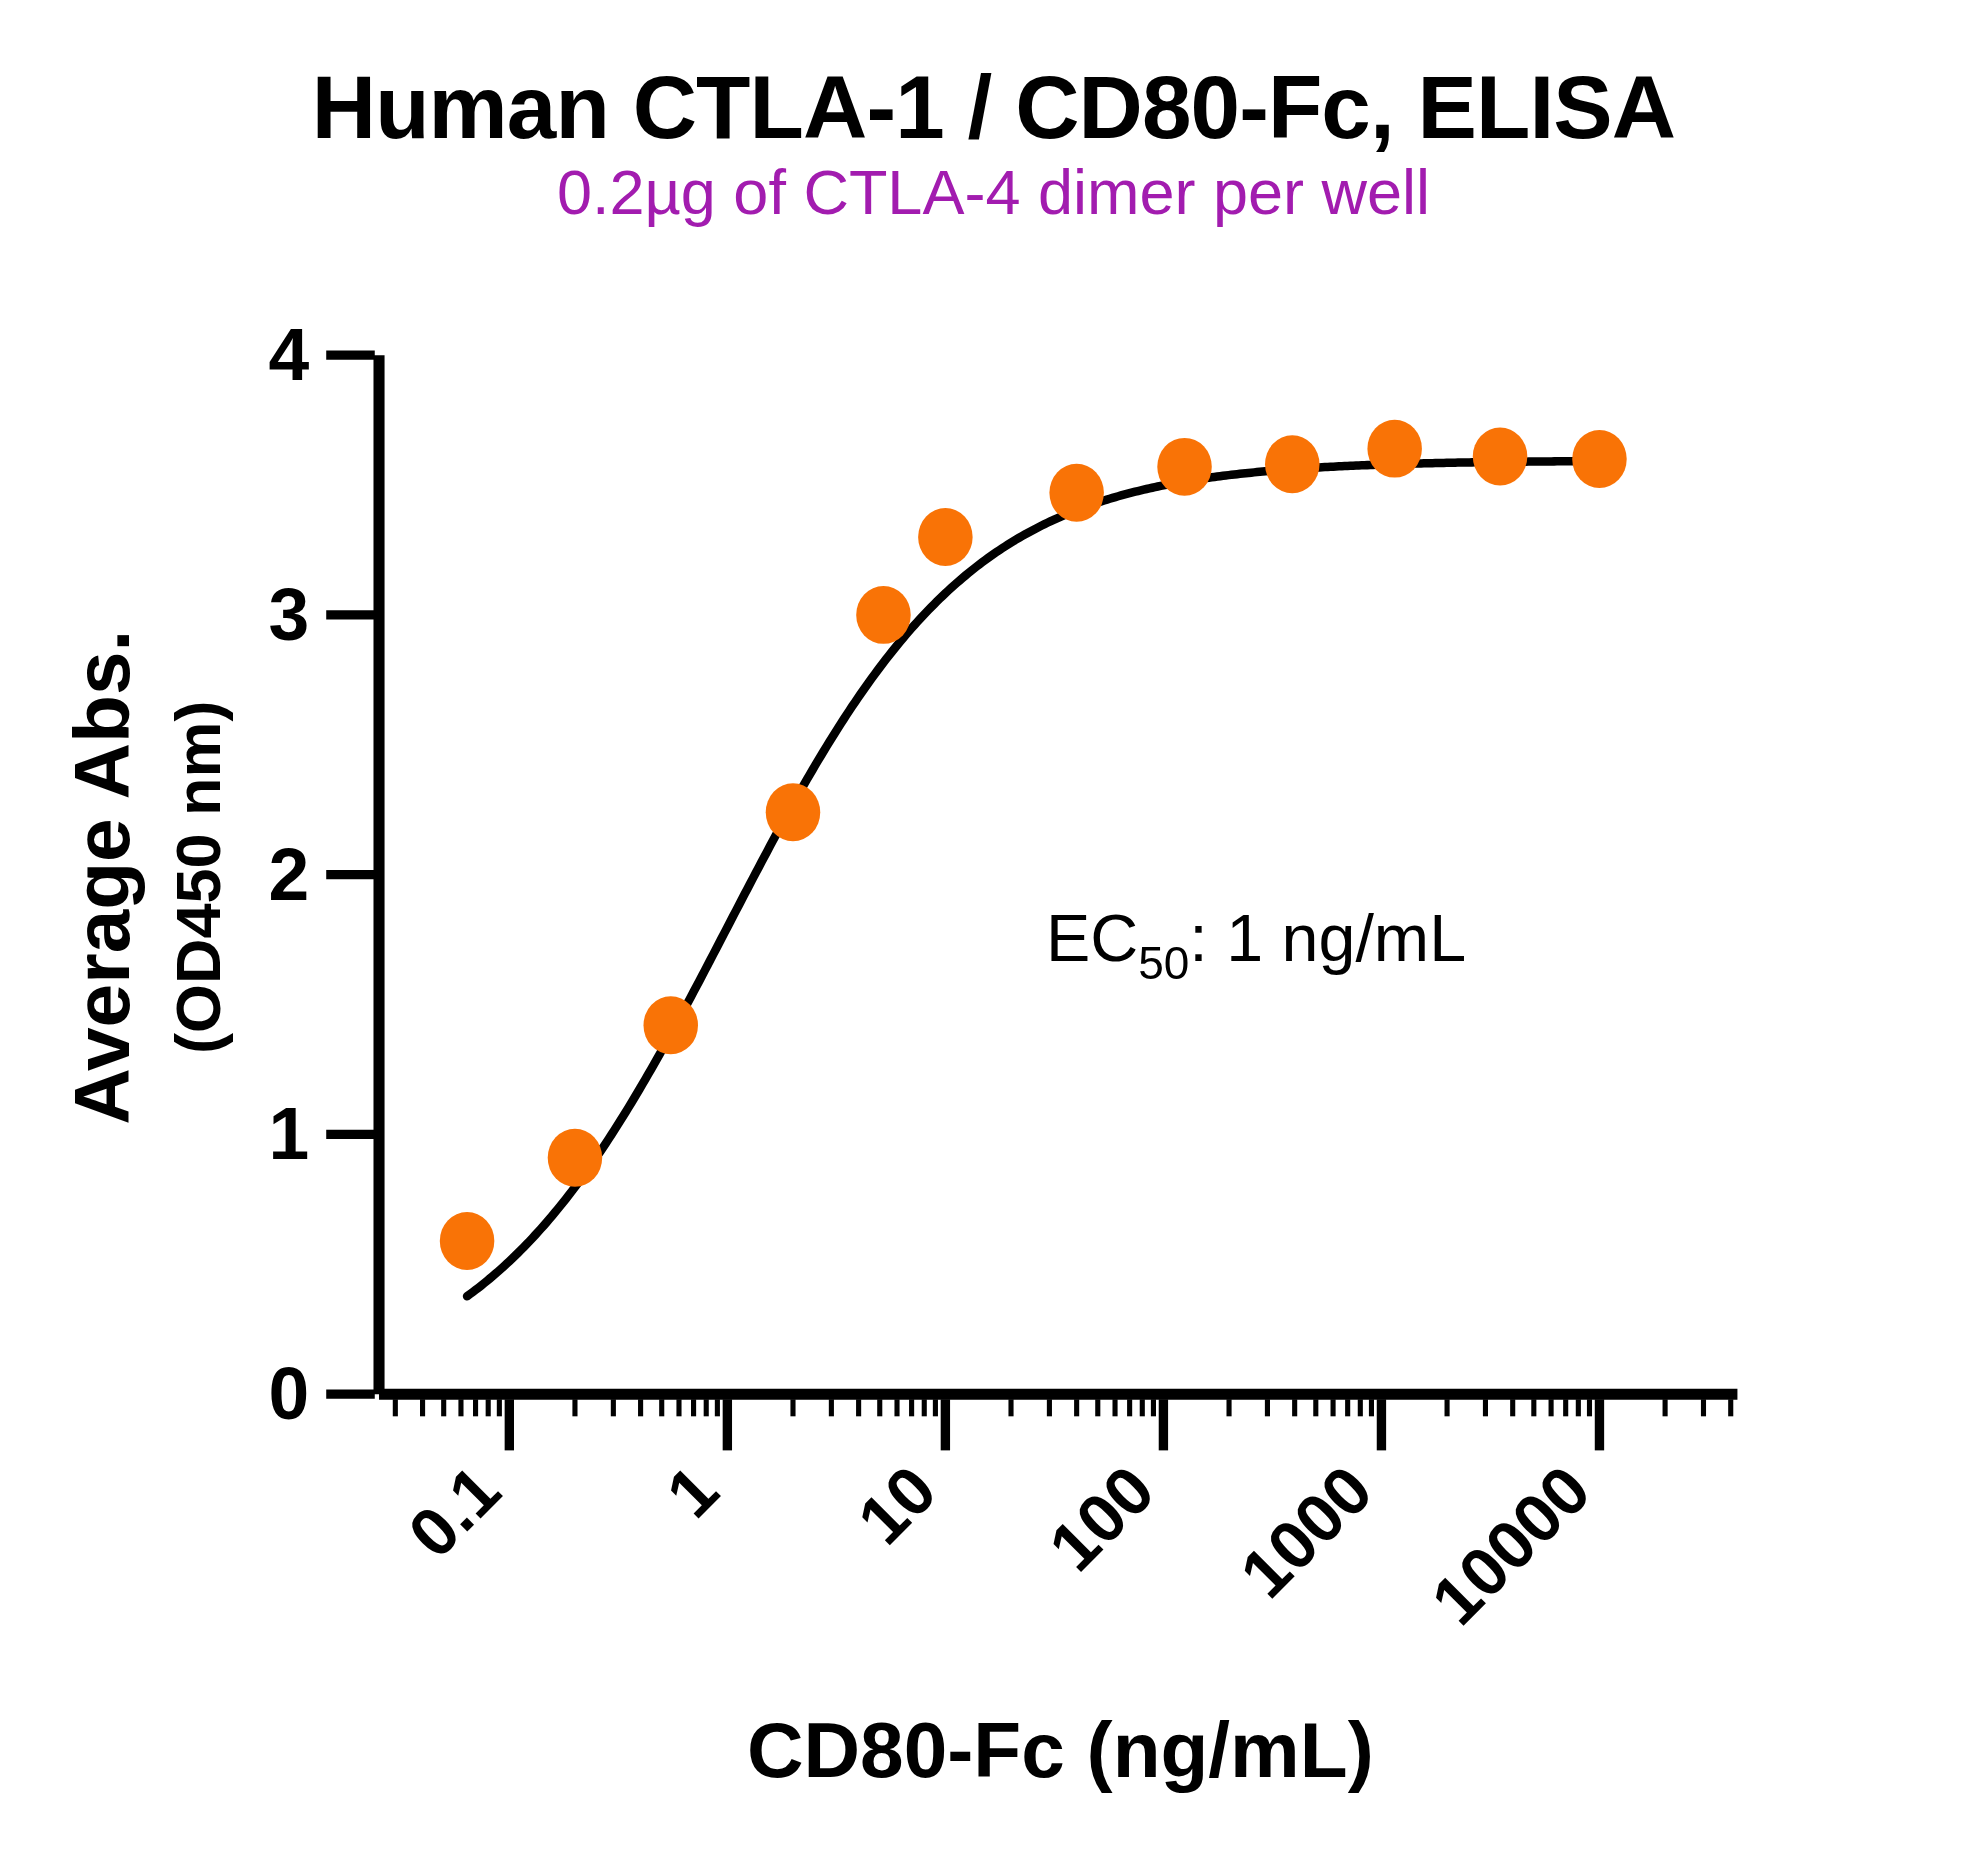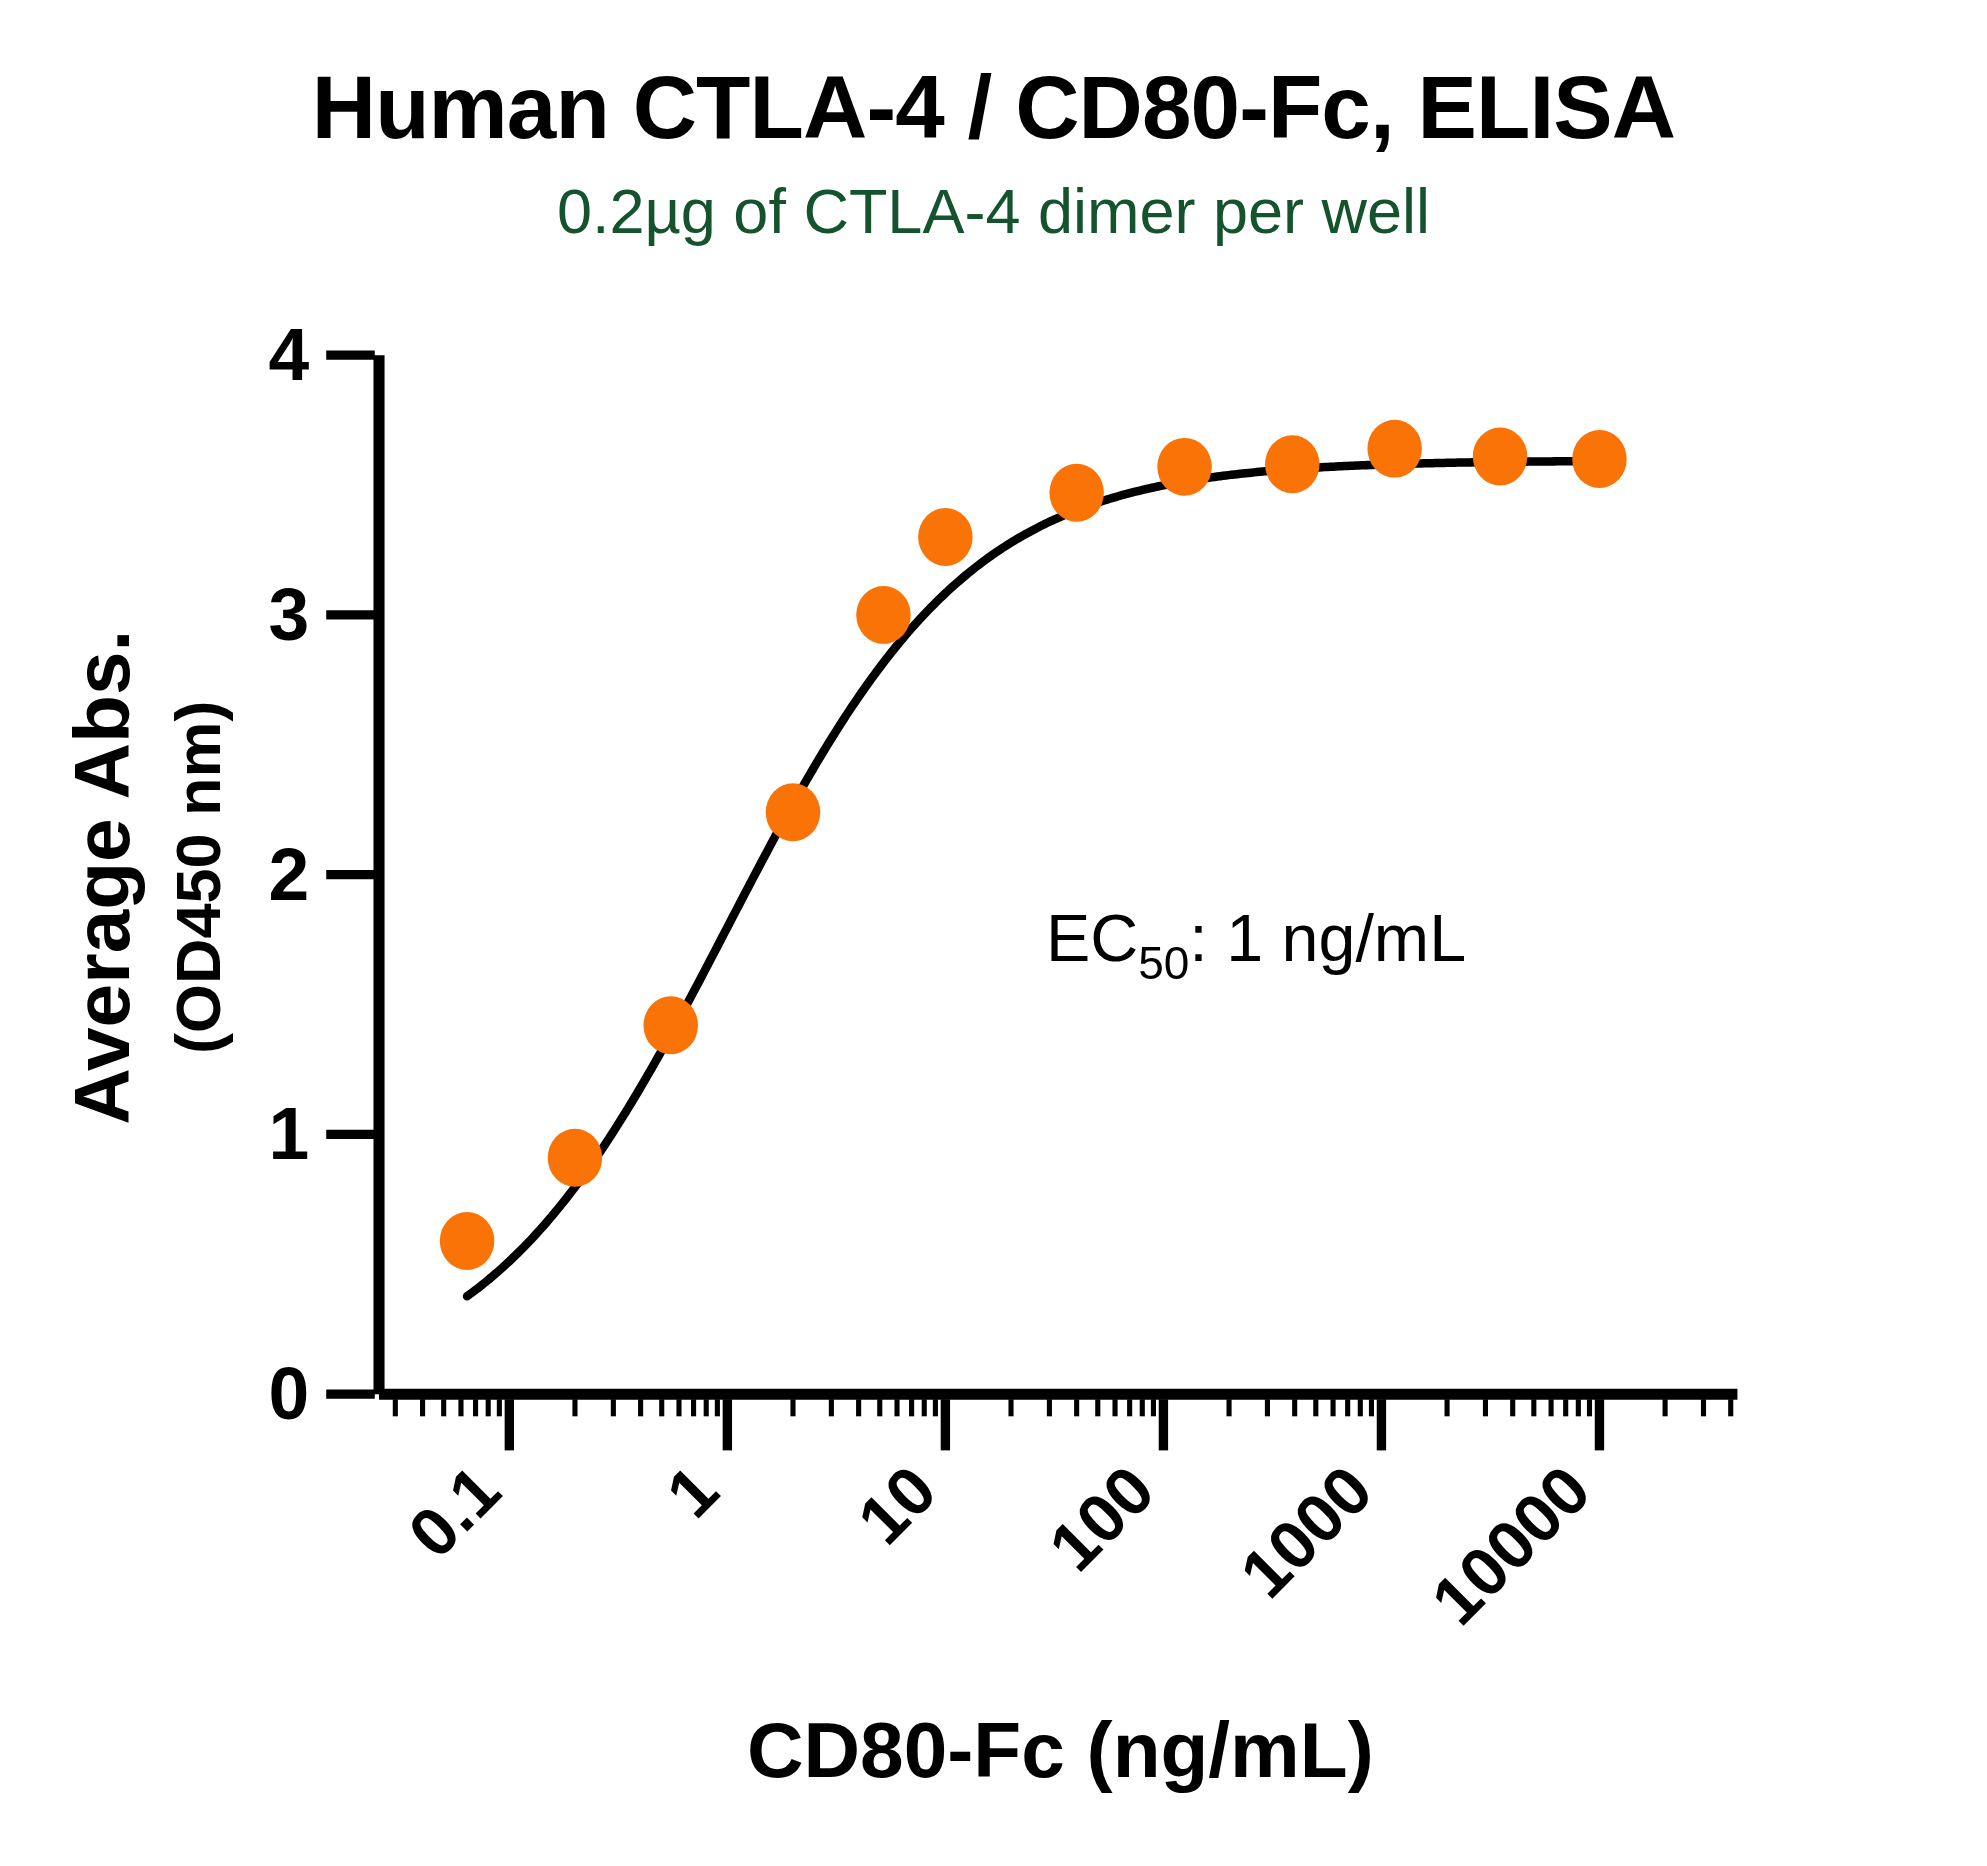--- a/index.html
+++ b/index.html
@@ -32,22 +32,22 @@
     font-weight: bold;
     color: #000000;
     letter-spacing: -0.9px;
     margin-top: 60px;
     line-height: 1.06;
     font-family: "Liberation Sans", sans-serif;
   }
   #chart-subtitle {
     font-size: 63px;
     font-weight: normal;
-    color: #14532d;
-    margin-top: 23px;
+    color: #a21caf;
+    margin-top: 4px;
     line-height: 1.1;
     font-family: "Liberation Sans", sans-serif;
   }
   svg#plot {
     position: absolute;
     top: 0;
     left: 0;
     width: 1987px;
     height: 1866px;
   }
@@ -120,21 +120,21 @@
     stroke-linejoin: round;
     stroke-linecap: round;
   }
 </style>
 </head>
 <body>
 
 <div id="figure">
 
   <div class="titles">
-    <div id="chart-title">Human CTLA-4 / CD80-Fc, ELISA</div>
+    <div id="chart-title">Human CTLA-1 / CD80-Fc, ELISA</div>
     <div id="chart-subtitle">0.2µg of CTLA-4 dimer per well</div>
   </div>
 
   <svg id="plot" viewBox="0 0 2333 2191">
     <g id="minor-ticks-group">
         <line x1="464.14304120823357" y1="1643" x2="464.14304120823357" y2="1663" class="tick-minor"></line>
         <line x1="496.1273577799584" y1="1643" x2="496.1273577799584" y2="1663" class="tick-minor"></line>
         <line x1="520.9363211100208" y1="1643" x2="520.9363211100208" y2="1663" class="tick-minor"></line>
         <line x1="541.2067200982128" y1="1643" x2="541.2067200982128" y2="1663" class="tick-minor"></line>
         <line x1="558.3450982436498" y1="1643" x2="558.3450982436498" y2="1663" class="tick-minor"></line>

